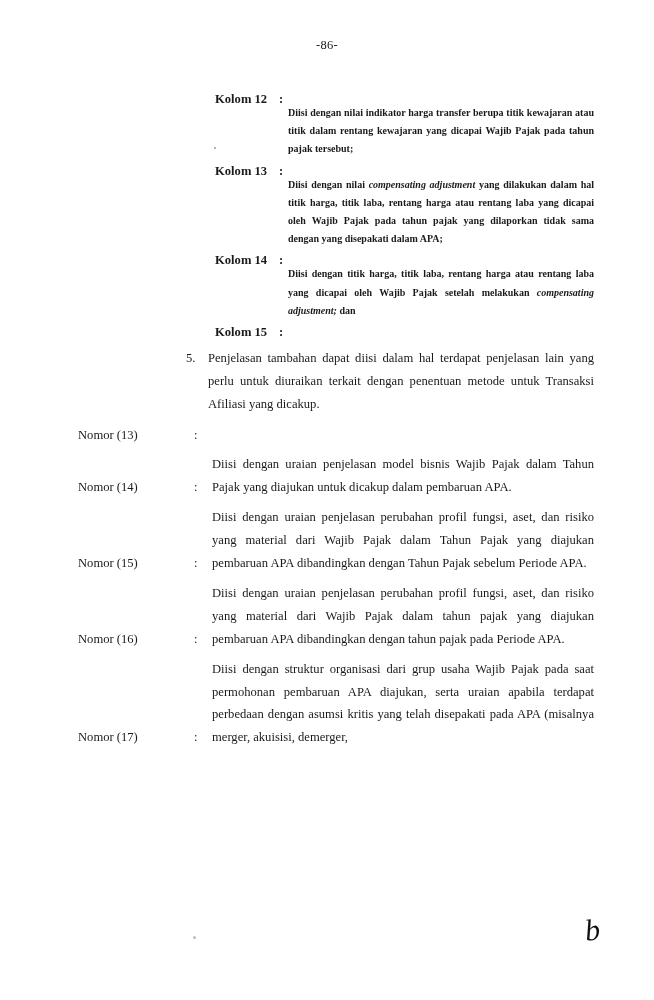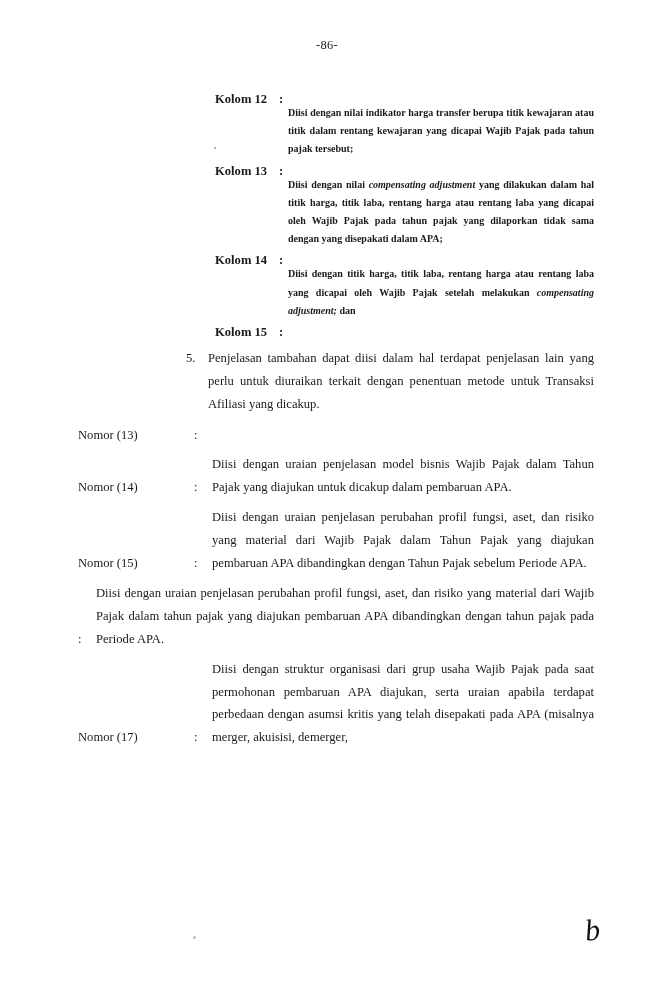--- a/index.html
+++ b/index.html
@@ -207,20 +207,21 @@
         <div class="nomor-text">Diisi dengan uraian penjelasan model bisnis Wajib Pajak dalam Tahun Pajak yang diajukan untuk dicakup dalam pembaruan APA.</div>
       </div>
 
       <div class="nomor-row">
         <div class="nomor-label">Nomor (15)</div>
         <div class="nomor-colon">:</div>
         <div class="nomor-text">Diisi dengan uraian penjelasan perubahan profil fungsi, aset, dan risiko yang material dari Wajib Pajak dalam Tahun Pajak yang diajukan pembaruan APA dibandingkan dengan Tahun Pajak sebelum Periode APA.</div>
       </div>
 
       <div class="nomor-row">
+        <div class="nomor-label">Nomor (16)</div>
         <div class="nomor-colon">:</div>
         <div class="nomor-text">Diisi dengan uraian penjelasan perubahan profil fungsi, aset, dan risiko yang material dari Wajib Pajak dalam tahun pajak yang diajukan pembaruan APA dibandingkan dengan tahun pajak pada Periode APA.</div>
       </div>
 
       <div class="nomor-row">
         <div class="nomor-label">Nomor (17)</div>
         <div class="nomor-colon">:</div>
         <div class="nomor-text">Diisi dengan struktur organisasi dari grup usaha Wajib Pajak pada saat permohonan pembaruan APA diajukan, serta uraian apabila terdapat perbedaan dengan asumsi kritis yang telah disepakati pada APA (misalnya merger, akuisisi, demerger,</div>
       </div>
 

